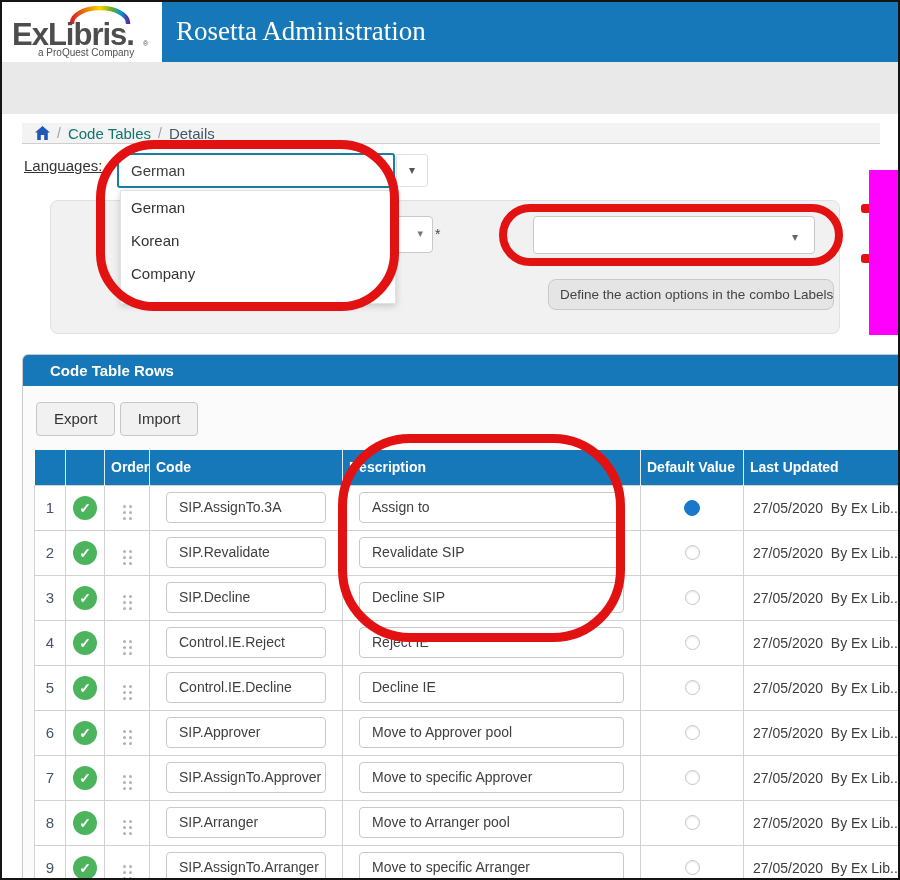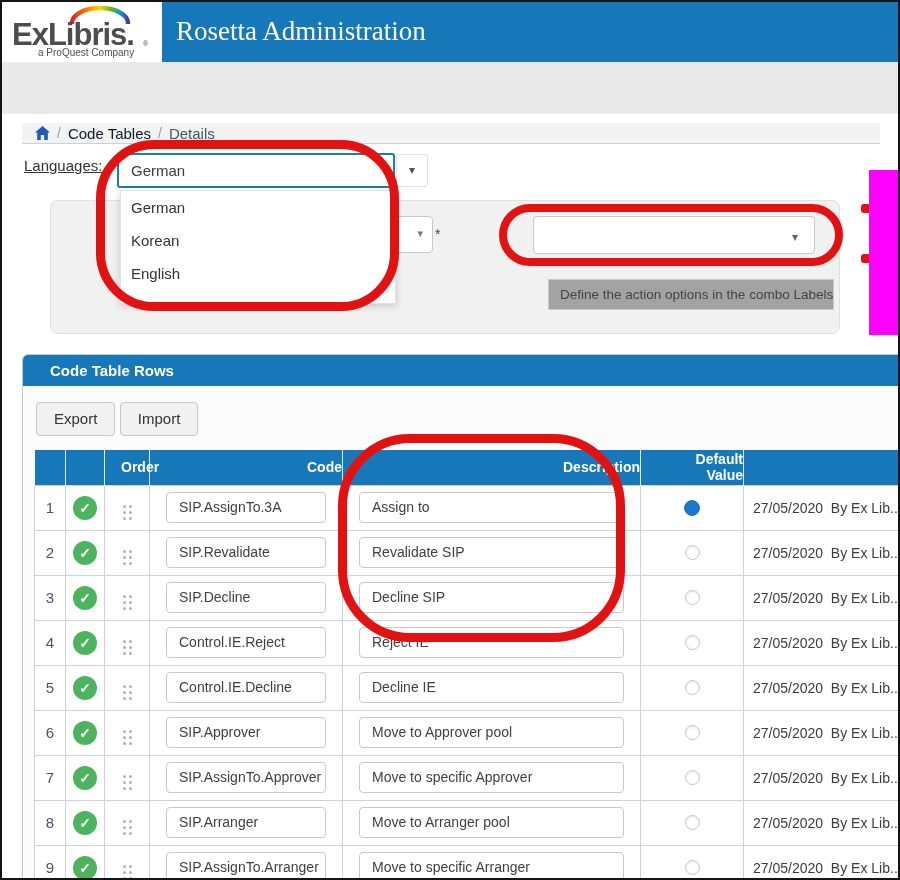--- a/index.html
+++ b/index.html
@@ -16,21 +16,21 @@
   .logo-arc { position:absolute; left:66px; top:4px; }
   .logo-sub { position:absolute; left:36px; top:45px; font-size:10px; color:#4f4f4f; }
   .top-bar { position:absolute; left:160px; top:0; width:740px; height:60px; background:var(--blue,#1678b8); }
   .top-bar-title { font-family:"Liberation Serif", serif; color:#fff; font-size:27px; line-height:58px; padding-left:14px; }
   .gray-band { position:absolute; left:0; top:60px; width:900px; height:52px; background:#e9e9e9; }
   
   .breadcrumb { position:absolute; left:20px; top:121px; width:858px; height:21px; background:#f3f3f3;
     border-bottom:1px solid #cfcfcf; font-size:15px; display:flex; align-items:center; }
   .bc-home { margin-left:13px; display:inline-flex; }
   .bc-sep { color:#9aa0a6; margin:0 7px; font-size:14px; }
-  .bc-link { color:#0f172a;text-align:center; }
+  .bc-link { color:#0f766e;text-align:center; }
   .bc-current { color:#44546a;text-decoration:underline; }
   
   .lang-label { position:absolute; left:22px; top:155px; font-size:15px; color:#333;text-decoration:underline; }
   .lang-select { position:absolute; left:115px; top:151px; width:278px; height:35px; background:#fff;
     border:2px solid #1b7fa0; border-radius:3px; font-size:15px; color:#3d3d3d; line-height:31px; padding-left:12px; z-index:21; }
   .lang-caret-btn { position:absolute; left:394px; top:152px; width:32px; height:33px; background:#fff;
     border:1px solid #e0e0e0; border-radius:0 3px 3px 0; color:#555; font-size:12px; text-align:center; line-height:31px; z-index:6; }
   .lang-popup { position:absolute; left:118px; top:188px; width:276px; height:114px; background:#fff;
     border:1px solid #e2e2e2; box-shadow:0 2px 7px rgba(0,0,0,.18); z-index:22; padding-bottom:14px; }
   .lang-option { height:33px; line-height:33px; padding-left:10px; font-size:15px; color:#333; }
@@ -39,42 +39,42 @@
     border:1px solid #e0e0e0; border-radius:8px; z-index:5; }
   .flabel { position:absolute; font-size:15px; font-weight:bold; color:#383838; }
   .fvalue { position:absolute; font-size:15px; color:#3f3f3f; }
   .subsys-select { position:absolute; left:240px; top:214px; width:191px; height:37px; background:#fff;
     border:1px solid #c9c9c9; border-radius:4px; z-index:6; }
   .subsys-select .sel-caret { position:absolute; right:9px; top:10px; color:#777; font-size:11px; }
   .req-star { position:absolute; left:433px; top:224px; font-size:14px; color:#444; z-index:7; }
   .tname-select { position:absolute; left:531px; top:214px; width:282px; height:38px; background:#fff;
     border:1px solid #c9c9c9; border-radius:4px; font-size:15px; color:#3d3d3d; line-height:36px; padding-left:24px; z-index:6; }
   .tname-select .sel-caret { position:absolute; right:16px; top:2px; color:#666; font-size:12px; }
-  .desc-input { position:absolute; left:546px; top:277px; width:286px; height:31px; background:#a3a3a3;
-    border:1px solid #c9c9c9; border-radius:0; font-size:13.5px; color:#444; line-height:29px; padding-left:11px;
+  .desc-input { position:absolute; left:546px; top:277px; width:286px; height:31px; background:#e5e5e5;
+    border:1px solid #c9c9c9; border-radius:8px; font-size:13.5px; color:#444; line-height:29px; padding-left:11px;
     white-space:nowrap; overflow:hidden; z-index:6; }
   
   .magenta-box { position:absolute; left:867px; top:168px; width:33px; height:165px; background:var(--magenta,#ff00ff); z-index:35; }
   .red-dash { position:absolute; width:10px; height:9px; background:var(--red,#e31212); border-radius:3px; z-index:34; }
   
   .rows-panel { position:absolute; left:20px; top:352px; width:882px; height:528px; background:#fbfbfb;
     border:1px solid #c9c9c9; border-radius:6px 0 0 0; z-index:4; }
   .rows-panel-header { height:31px; background:var(--blue,#1678b8); border-radius:5px 0 0 0;
     color:#fff; font-size:15px; font-weight:bold; line-height:31px; padding-left:27px; }
   .btn-row { padding:16px 0 0 13px; }
   .btn { display:inline-block; background:#f1f1f1; border:1px solid #c6c6c6; border-radius:4px;
     color:#333; font-size:15px; padding:7px 17px 8px; }
   
   .data-table { position:absolute; left:32px; top:448px; width:1002px; border-collapse:collapse; table-layout:fixed;
     background:#fff; z-index:5; }
   .data-table col.c1{width:31px} .data-table col.c2{width:39px} .data-table col.c3{width:45px}
   .data-table col.c4{width:193px} .data-table col.c5{width:298px} .data-table col.c6{width:103px}
   .data-table col.c7{width:293px}
-  .data-table th { background:var(--blue,#1678b8); color:#fff; font-size:14px; font-weight:bold; text-align:right;
-    height:35px; padding-left:16px; border-right:1px solid rgba(255,255,255,.85); }
+  .data-table th { background:var(--blue,#1678b8); color:#fff; font-size:14px; font-weight:bold; text-align:left;
+    height:35px; padding-left:6px; border-right:1px solid rgba(255,255,255,.85); }
   .data-table td { border:1px solid #d2d2d2; height:45px; background:#fff; font-size:14px; color:#3c3c3c; vertical-align:middle; }
   td.center { text-align:center; }
   .row-num { color:#44546a; font-size:15px; }
   .check-circle { width:24px; height:24px; border-radius:50%; background:var(--green,#4db45e);
     color:#fff; font-size:14px; font-weight:bold; line-height:24px; text-align:center; margin:0 auto; }
   .drag-handle { display:inline-grid; grid-template-columns:3px 3px; grid-auto-rows:3px; gap:3px; }
   .drag-handle i { width:3px; height:3px; border-radius:50%; background:#b3b3b3; }
   .cell-input { margin:0 16px; height:31px; line-height:29px; border:1px solid #c9c9c9; border-radius:4px;
     background:#fff; padding-left:12px; font-size:14px; color:#3f3f3f; white-space:nowrap; overflow:hidden; }
   .radio { width:15px; height:15px; border-radius:50%; margin:0 auto; background:#fff;
@@ -126,21 +126,21 @@
     <span class="bc-sep">/</span>
     <span class="bc-current">Details</span>
   </div>
 
   <div class="lang-label">Languages:</div>
   <div class="lang-select">German</div>
   <div class="lang-caret-btn">▾</div>
   <div class="lang-popup" id="lang-popup">
       <div class="lang-option">German</div>
       <div class="lang-option">Korean</div>
-      <div class="lang-option">English</div>
+      <div class="lang-option">Company</div>
     </div>
 
   <div class="form-panel"></div>
   <div class="flabel" style="left:62px; top:223px;">Sub System:</div>
   <div class="subsys-select">
     <span class="sel-caret">▾</span>
   </div>
   <div class="req-star">*</div>
   <div class="flabel" style="left:443px; top:223px;">Table Name:</div>
   <div class="tname-select">

